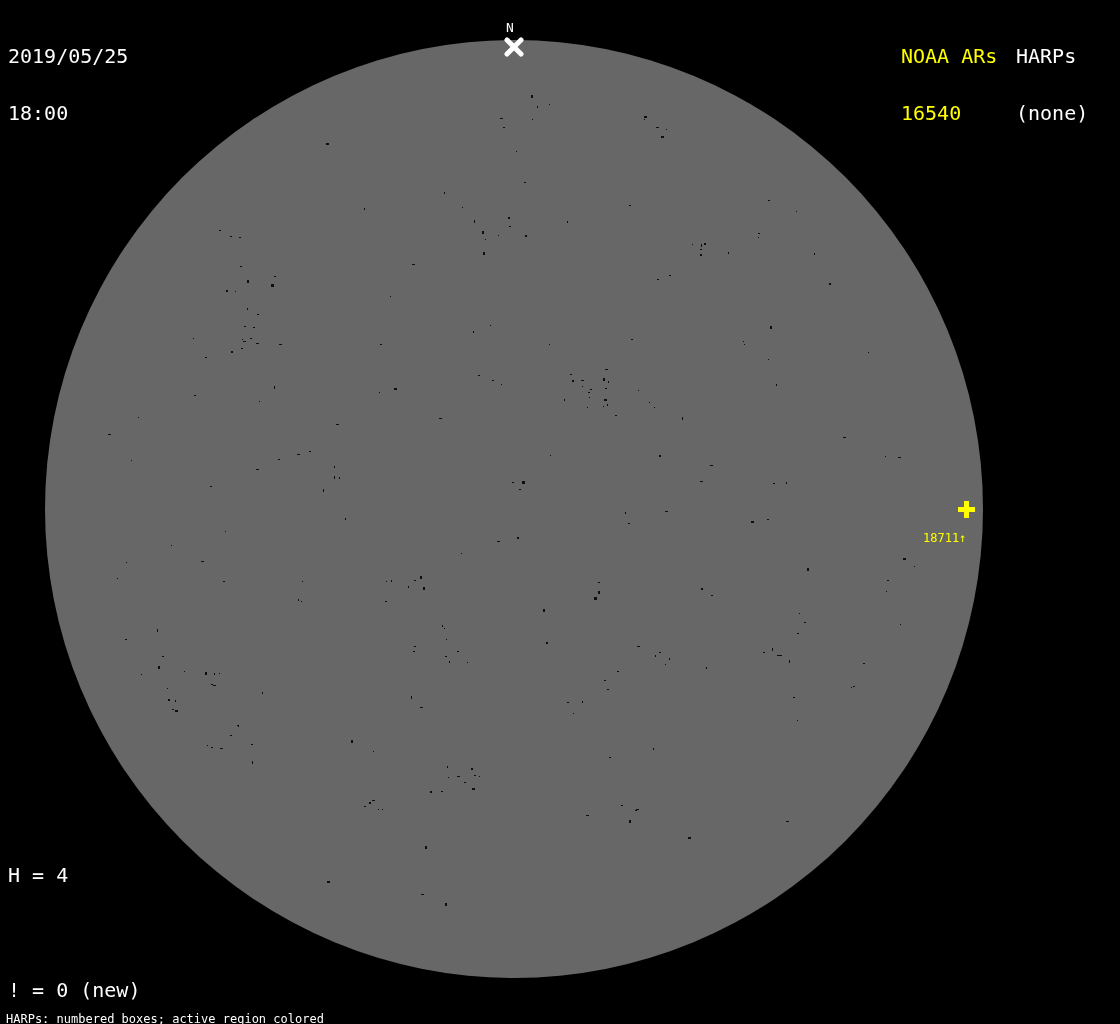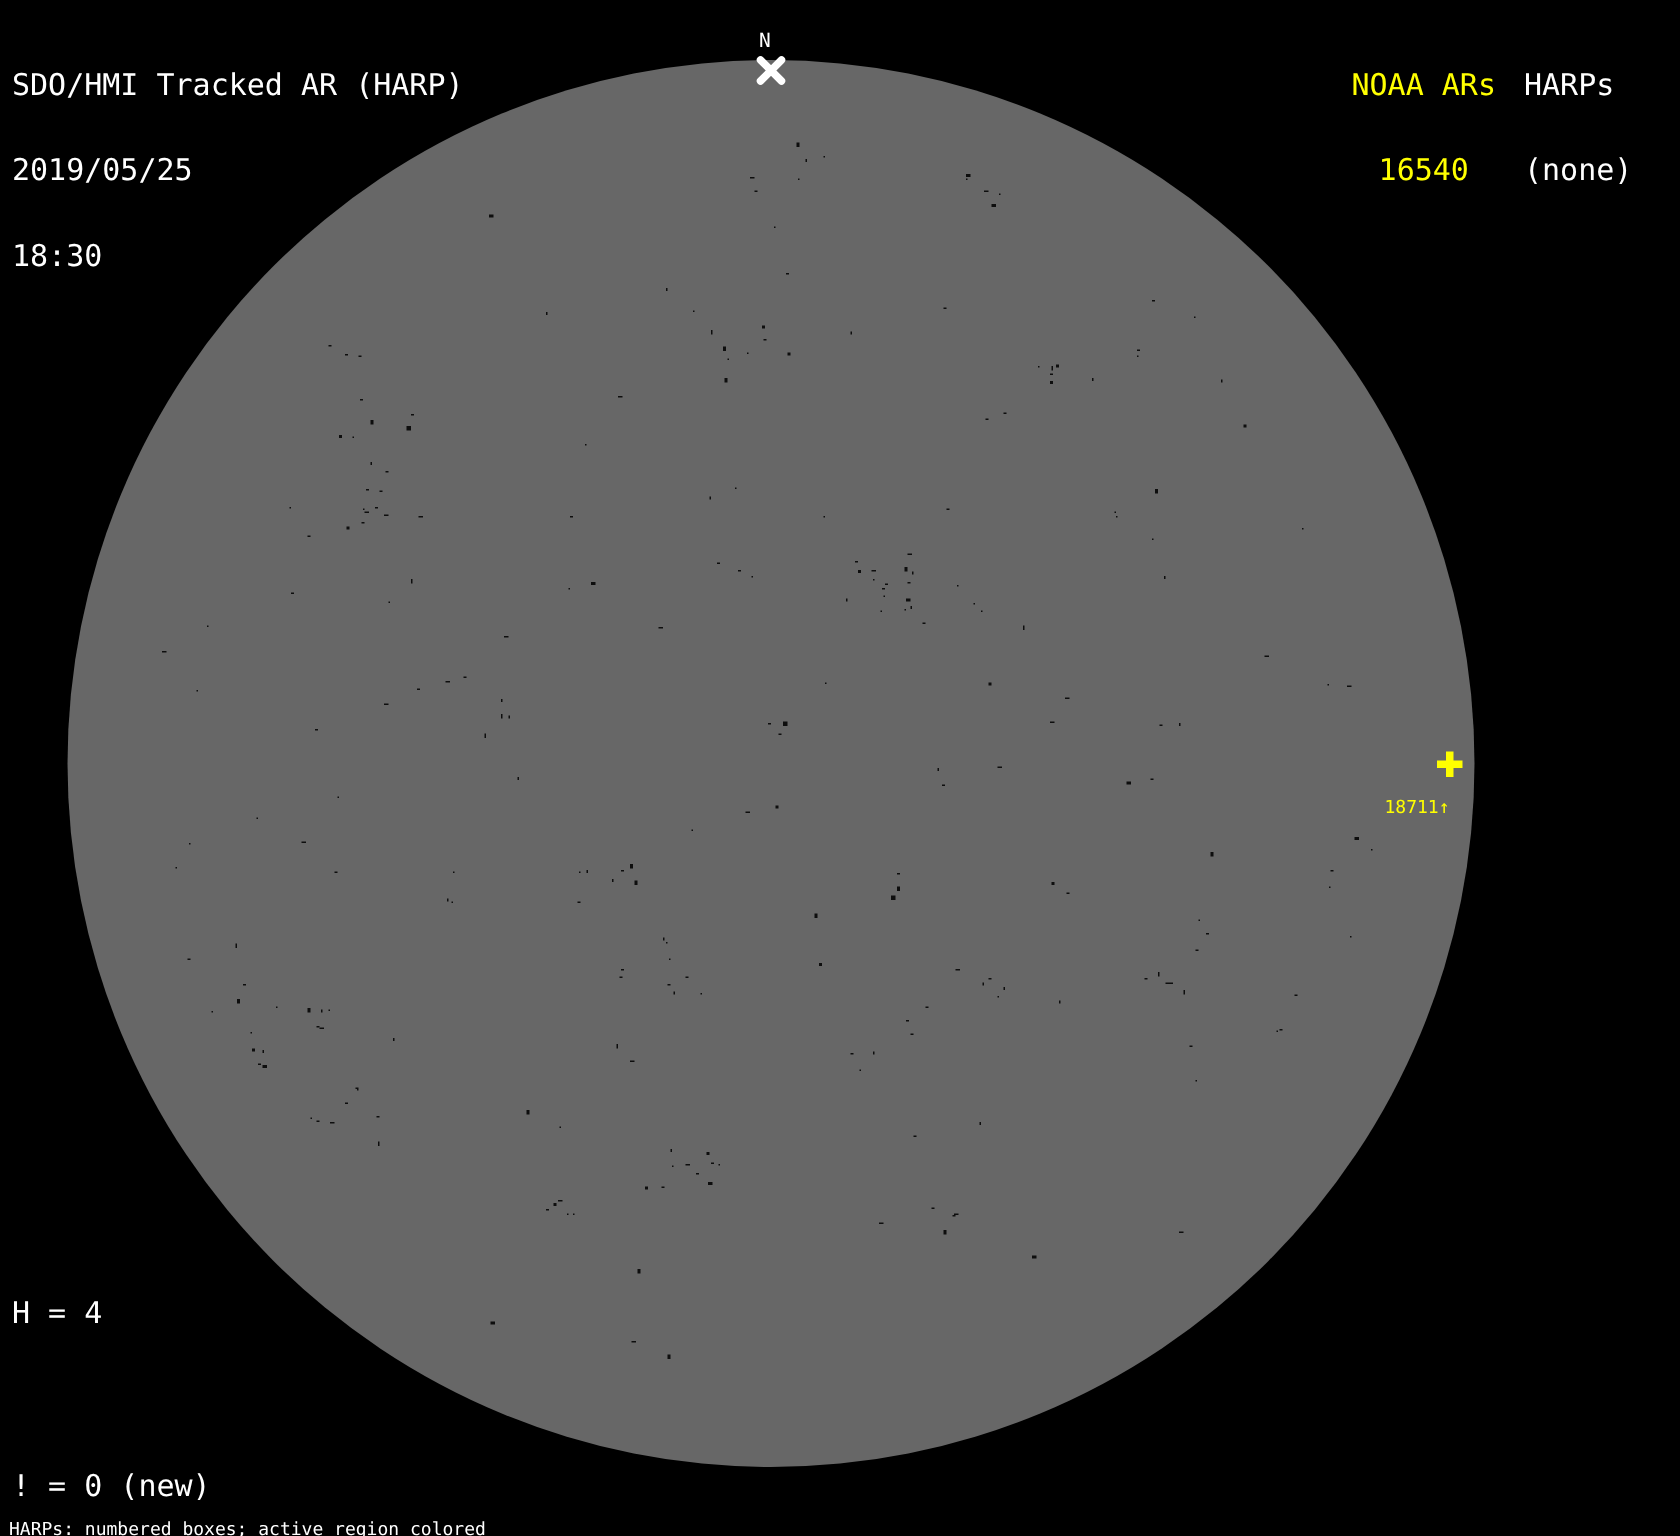--- a/index.html
+++ b/index.html
@@ -39,21 +39,21 @@
     white-space: pre;
     color: var(--text-white);
   }
 
   
   .tr-col {
     top: 9px;
     font-size: 20px; line-height: 19px;
     white-space: pre;
   }
-  .col-noaa { left: 901px; color: var(--accent-yellow); text-align: center; }
+  .col-noaa { left: 901px; color: var(--accent-yellow); }
   .col-harps { left: 1016px; color: var(--text-white); }
 
   
   .north-label {
     left: 506px; top: 21px;
     font-size: 13px; line-height: 13px;
     color: var(--text-white);
   }
   .north-x { left: 503px; top: 36px; width: 22px; height: 22px; color: var(--text-white); }
 
@@ -346,23 +346,22 @@
     <div class="speck" style="left: 546px; top: 642px; width: 2px; height: 2px;"></div>
     <div class="speck" style="left: 473px; top: 331px; width: 1px; height: 2px;"></div>
     <div class="speck" style="left: 336px; top: 424px; width: 3px; height: 1px;"></div>
     <div class="speck" style="left: 323px; top: 489px; width: 1px; height: 3px;"></div>
     <div class="speck" style="left: 829px; top: 283px; width: 2px; height: 2px;"></div>
     <div class="speck" style="left: 607px; top: 689px; width: 2px; height: 1px;"></div>
     <div class="speck" style="left: 688px; top: 837px; width: 3px; height: 2px;"></div>
   </div>
 
 <div class="abs header">
-  <div>SDO/HMI Tracked AR (HARP)</div>
   <div>2019/05/25</div>
-  <div>18:30</div>
+  <div>18:00</div>
 </div>
 
 <div class="abs tr-col col-noaa">
   <div>NOAA ARs</div>
   <div>16540</div>
 </div>
 <div class="abs tr-col col-harps">
   <div>HARPs</div>
   <div>(none)</div>
 </div>

